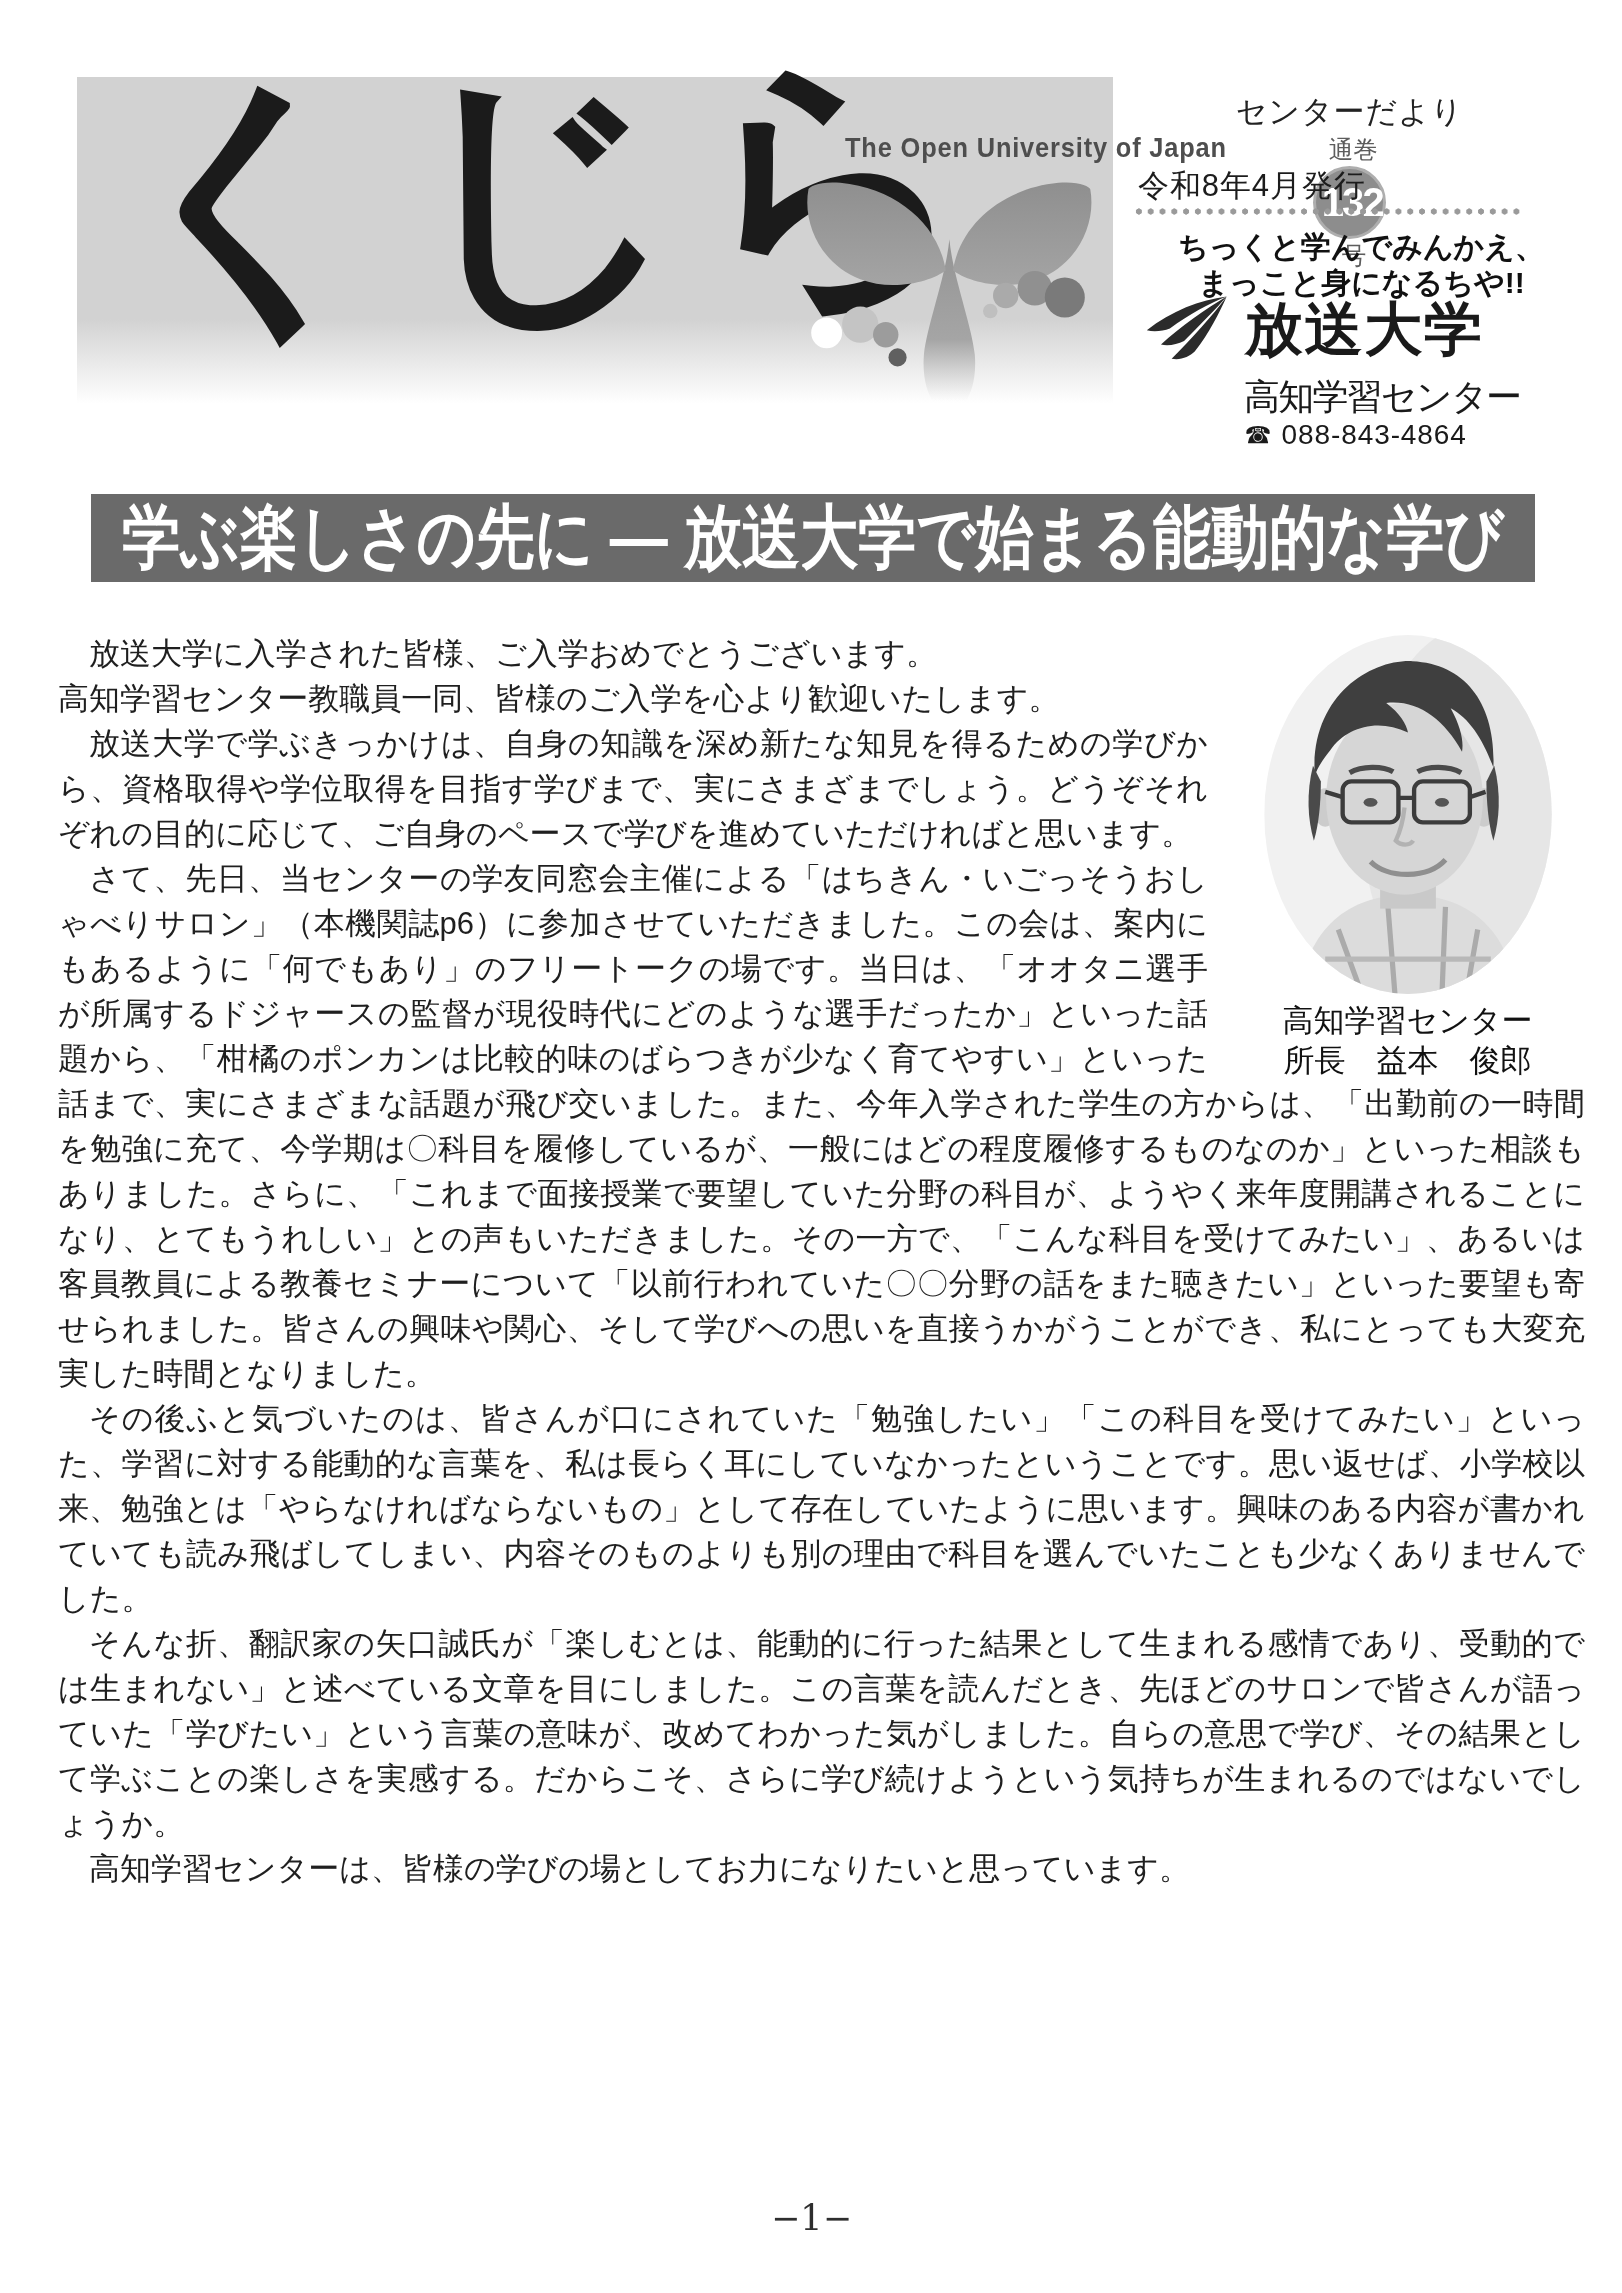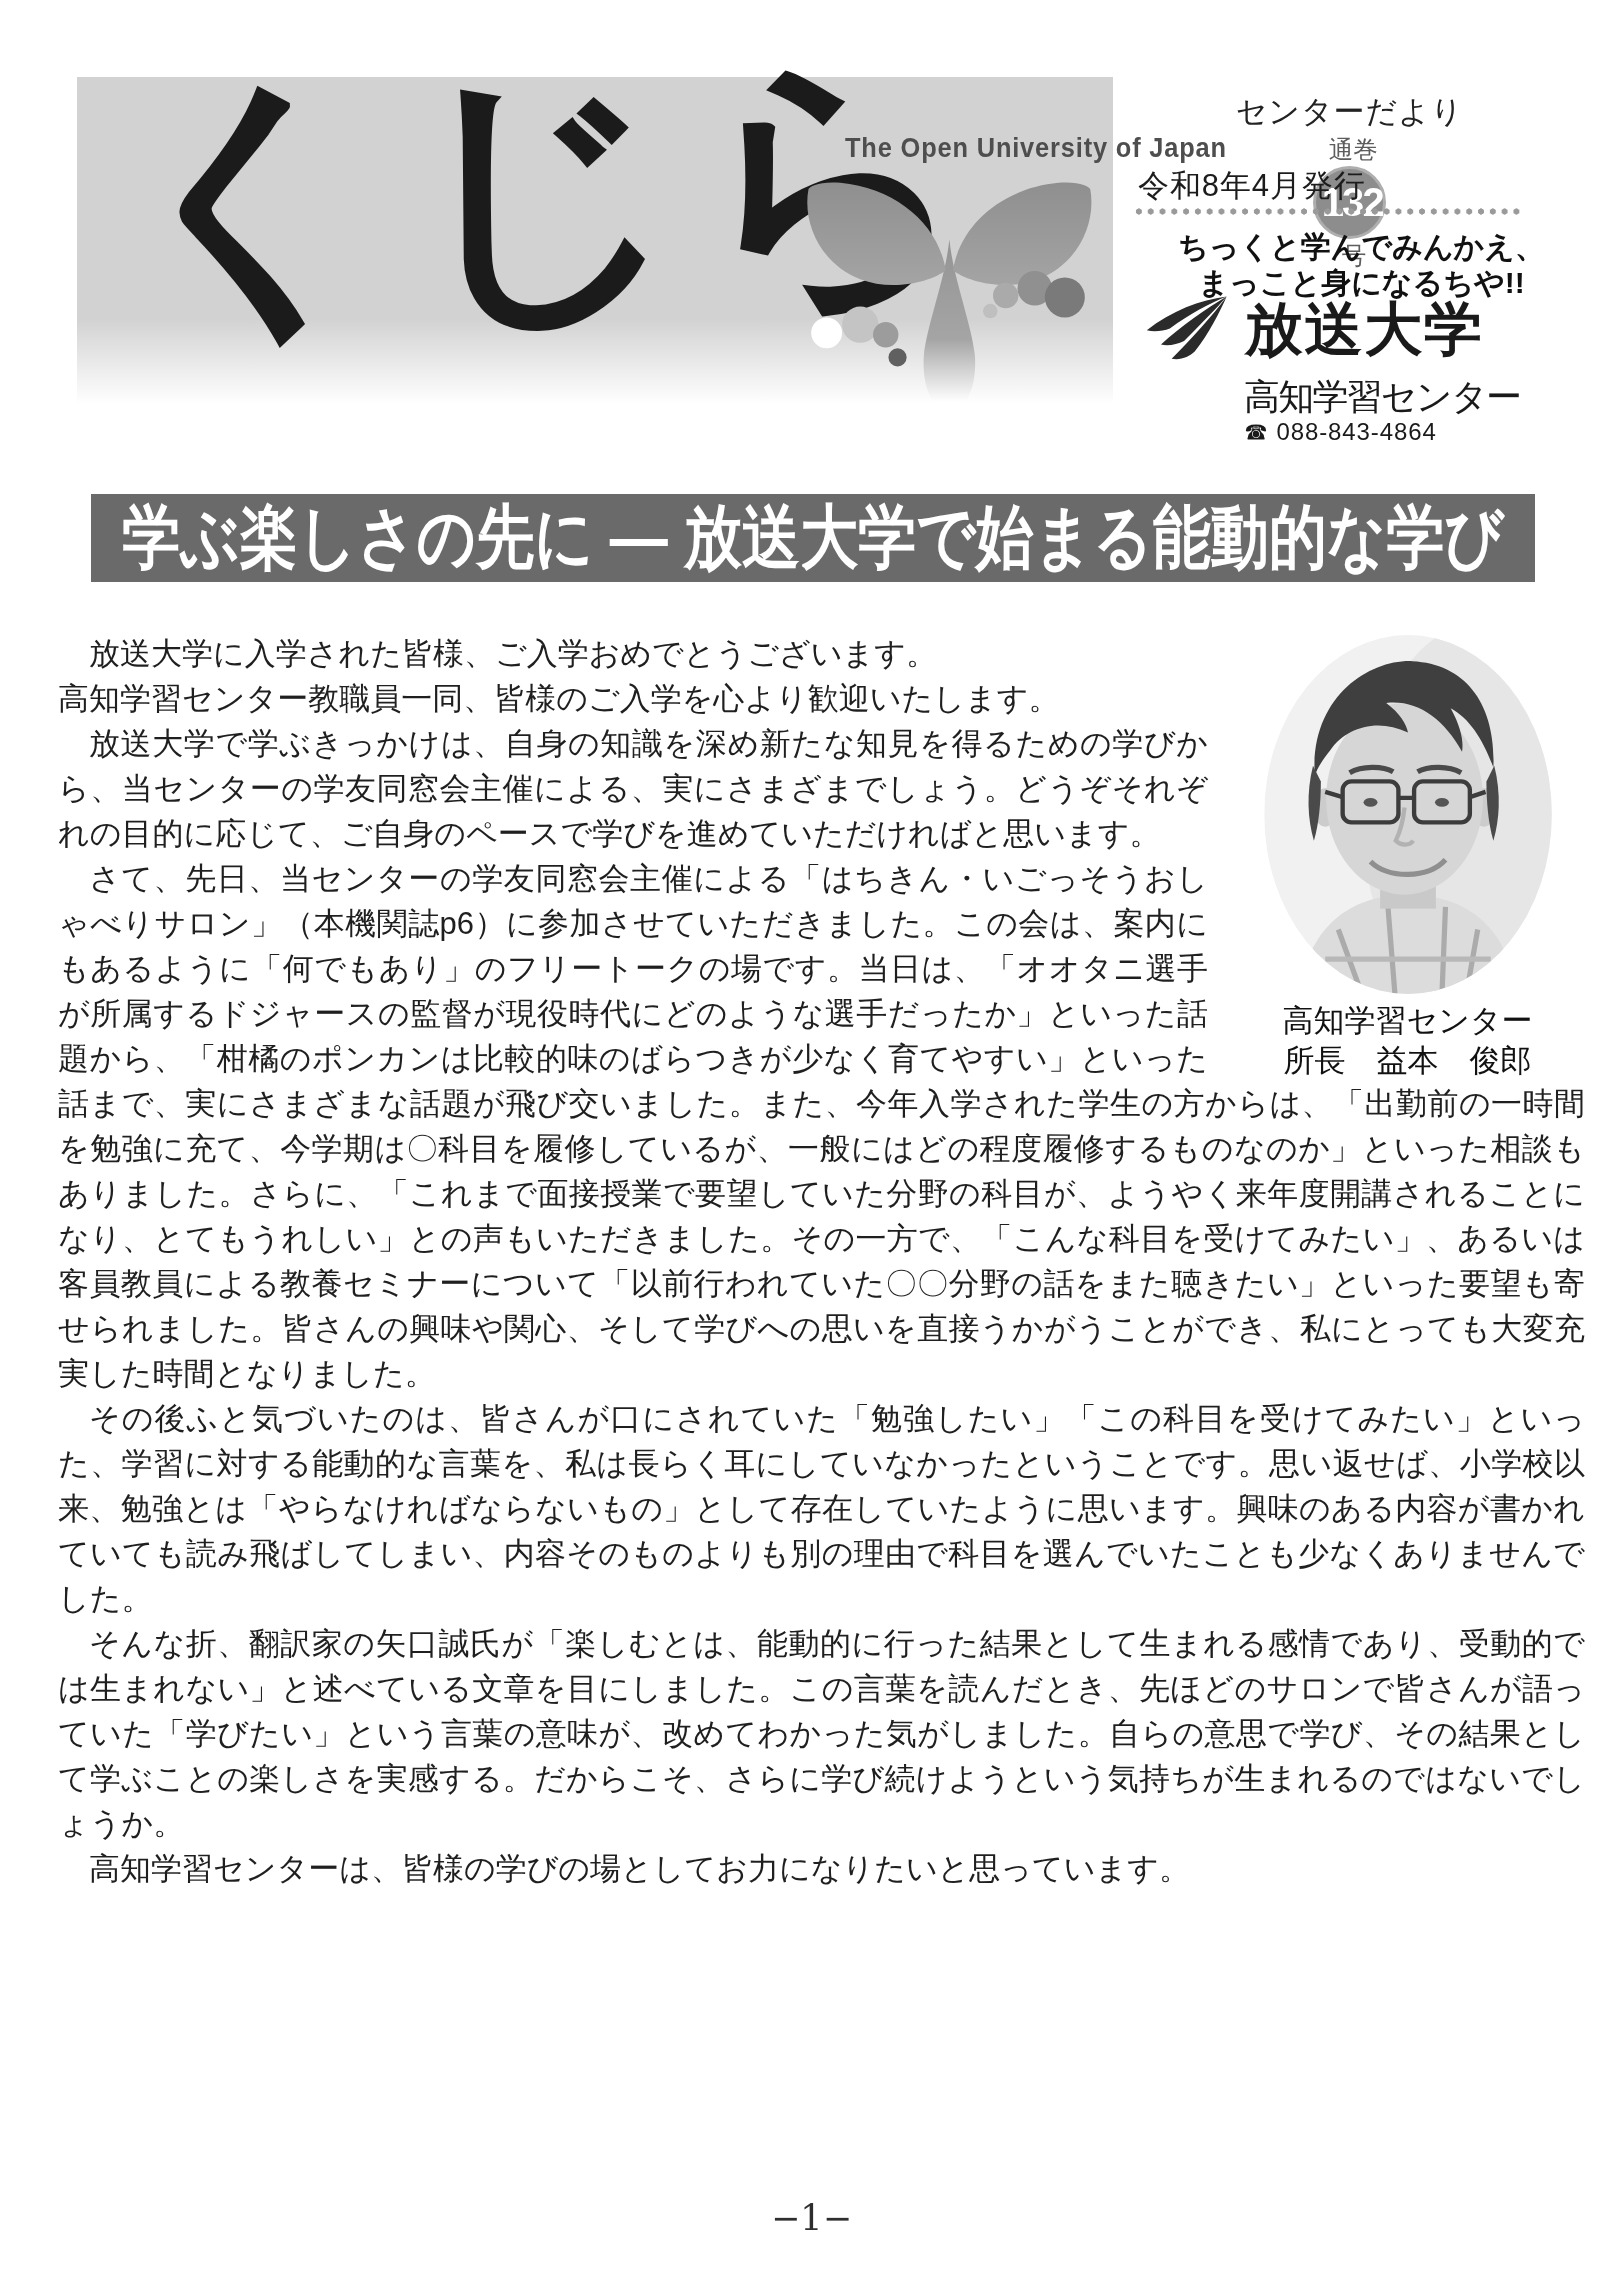--- a/index.html
+++ b/index.html
@@ -47,21 +47,21 @@
     background-size:11.8px 9px; background-repeat:repeat-x; background-position:0 50%;
   }
   .slogan {
     position:absolute; left:1168px; top:229px; width:387px; text-align:center;
     font-size:30px; font-weight:bold; line-height:36px; color:#111; white-space:nowrap;
   }
   .ouj-logo-row { position:absolute; left:1137px; top:293px; display:flex; align-items:flex-end; }
   .swoosh { width:95px; height:71px; margin-right:12.7px; }
   .ouj-name { font-size:58px; font-weight:bold; letter-spacing:1.8px; line-height:71px; color:#1a1a1a; white-space:nowrap; }
   .center-name { position:absolute; left:1244px; top:373px; font-size:36px; letter-spacing:-1.8px; color:#1a1a1a; white-space:nowrap; }
-  .phone-line { position:absolute; left:1244px; top:416px; font-size:24px; color:#1a1a1a; letter-spacing:0.9px; white-space:nowrap; }
+  .phone-line { position:absolute; left:1244px; top:416px; font-size:28px; color:#1a1a1a; letter-spacing:0.9px; white-space:nowrap; }
 
   
   .headline-banner {
     position:absolute; left:91px; top:494px; width:1444px; height:88px;
     background:#6a6a6a; display:flex; align-items:center; justify-content:center;
   }
   .headline-text {
     font-size:66px; font-weight:bold; color:#ffffff; white-space:nowrap;
     transform:scaleX(0.88) scaleY(1.06); transform-origin:center; letter-spacing:0;
   }
@@ -178,21 +178,21 @@
         </g>
       </svg>
       <div class="photo-caption">
         <div>高知学習センター</div>
         <div>所長　益本　俊郎</div>
       </div>
     </aside>
     <div id="article-text">
         <p class="indent">放送大学に入学された皆様、ご入学おめでとうございます。</p>
         <p>高知学習センター教職員一同、皆様のご入学を心より歓迎いたします。</p>
-        <p class="indent">放送大学で学ぶきっかけは、自身の知識を深め新たな知見を得るための学びから、当センターの学友同窓会主催による、実にさまざまでしょう。どうぞそれぞれの目的に応じて、ご自身のペースで学びを進めていただければと思います。</p>
+        <p class="indent">放送大学で学ぶきっかけは、自身の知識を深め新たな知見を得るための学びから、資格取得や学位取得を目指す学びまで、実にさまざまでしょう。どうぞそれぞれの目的に応じて、ご自身のペースで学びを進めていただければと思います。</p>
         <p class="indent">さて、先日、当センターの学友同窓会主催による「はちきん・いごっそうおしゃべりサロン」（本機関誌p6）に参加させていただきました。この会は、案内にもあるように「何でもあり」のフリートークの場です。当日は、「オオタニ選手が所属するドジャースの監督が現役時代にどのような選手だったか」といった話題から、「柑橘のポンカンは比較的味のばらつきが少なく育てやすい」といった話まで、実にさまざまな話題が飛び交いました。また、今年入学された学生の方からは、「出勤前の一時間を勉強に充て、今学期は〇科目を履修しているが、一般にはどの程度履修するものなのか」といった相談もありました。さらに、「これまで面接授業で要望していた分野の科目が、ようやく来年度開講されることになり、とてもうれしい」との声もいただきました。その一方で、「こんな科目を受けてみたい」、あるいは客員教員による教養セミナーについて「以前行われていた〇〇分野の話をまた聴きたい」といった要望も寄せられました。皆さんの興味や関心、そして学びへの思いを直接うかがうことができ、私にとっても大変充実した時間となりました。</p>
         <p class="indent">その後ふと気づいたのは、皆さんが口にされていた「勉強したい」「この科目を受けてみたい」といった、学習に対する能動的な言葉を、私は長らく耳にしていなかったということです。思い返せば、小学校以来、勉強とは「やらなければならないもの」として存在していたように思います。興味のある内容が書かれていても読み飛ばしてしまい、内容そのものよりも別の理由で科目を選んでいたことも少なくありませんでした。</p>
         <p class="indent">そんな折、翻訳家の矢口誠氏が「楽しむとは、能動的に行った結果として生まれる感情であり、受動的では生まれない」と述べている文章を目にしました。この言葉を読んだとき、先ほどのサロンで皆さんが語っていた「学びたい」という言葉の意味が、改めてわかった気がしました。自らの意思で学び、その結果として学ぶことの楽しさを実感する。だからこそ、さらに学び続けようという気持ちが生まれるのではないでしょうか。</p>
         <p class="indent">高知学習センターは、皆様の学びの場としてお力になりたいと思っています。</p>
       </div>
   </div>
 
   <div class="page-number">−1−</div>
 
 </div>

